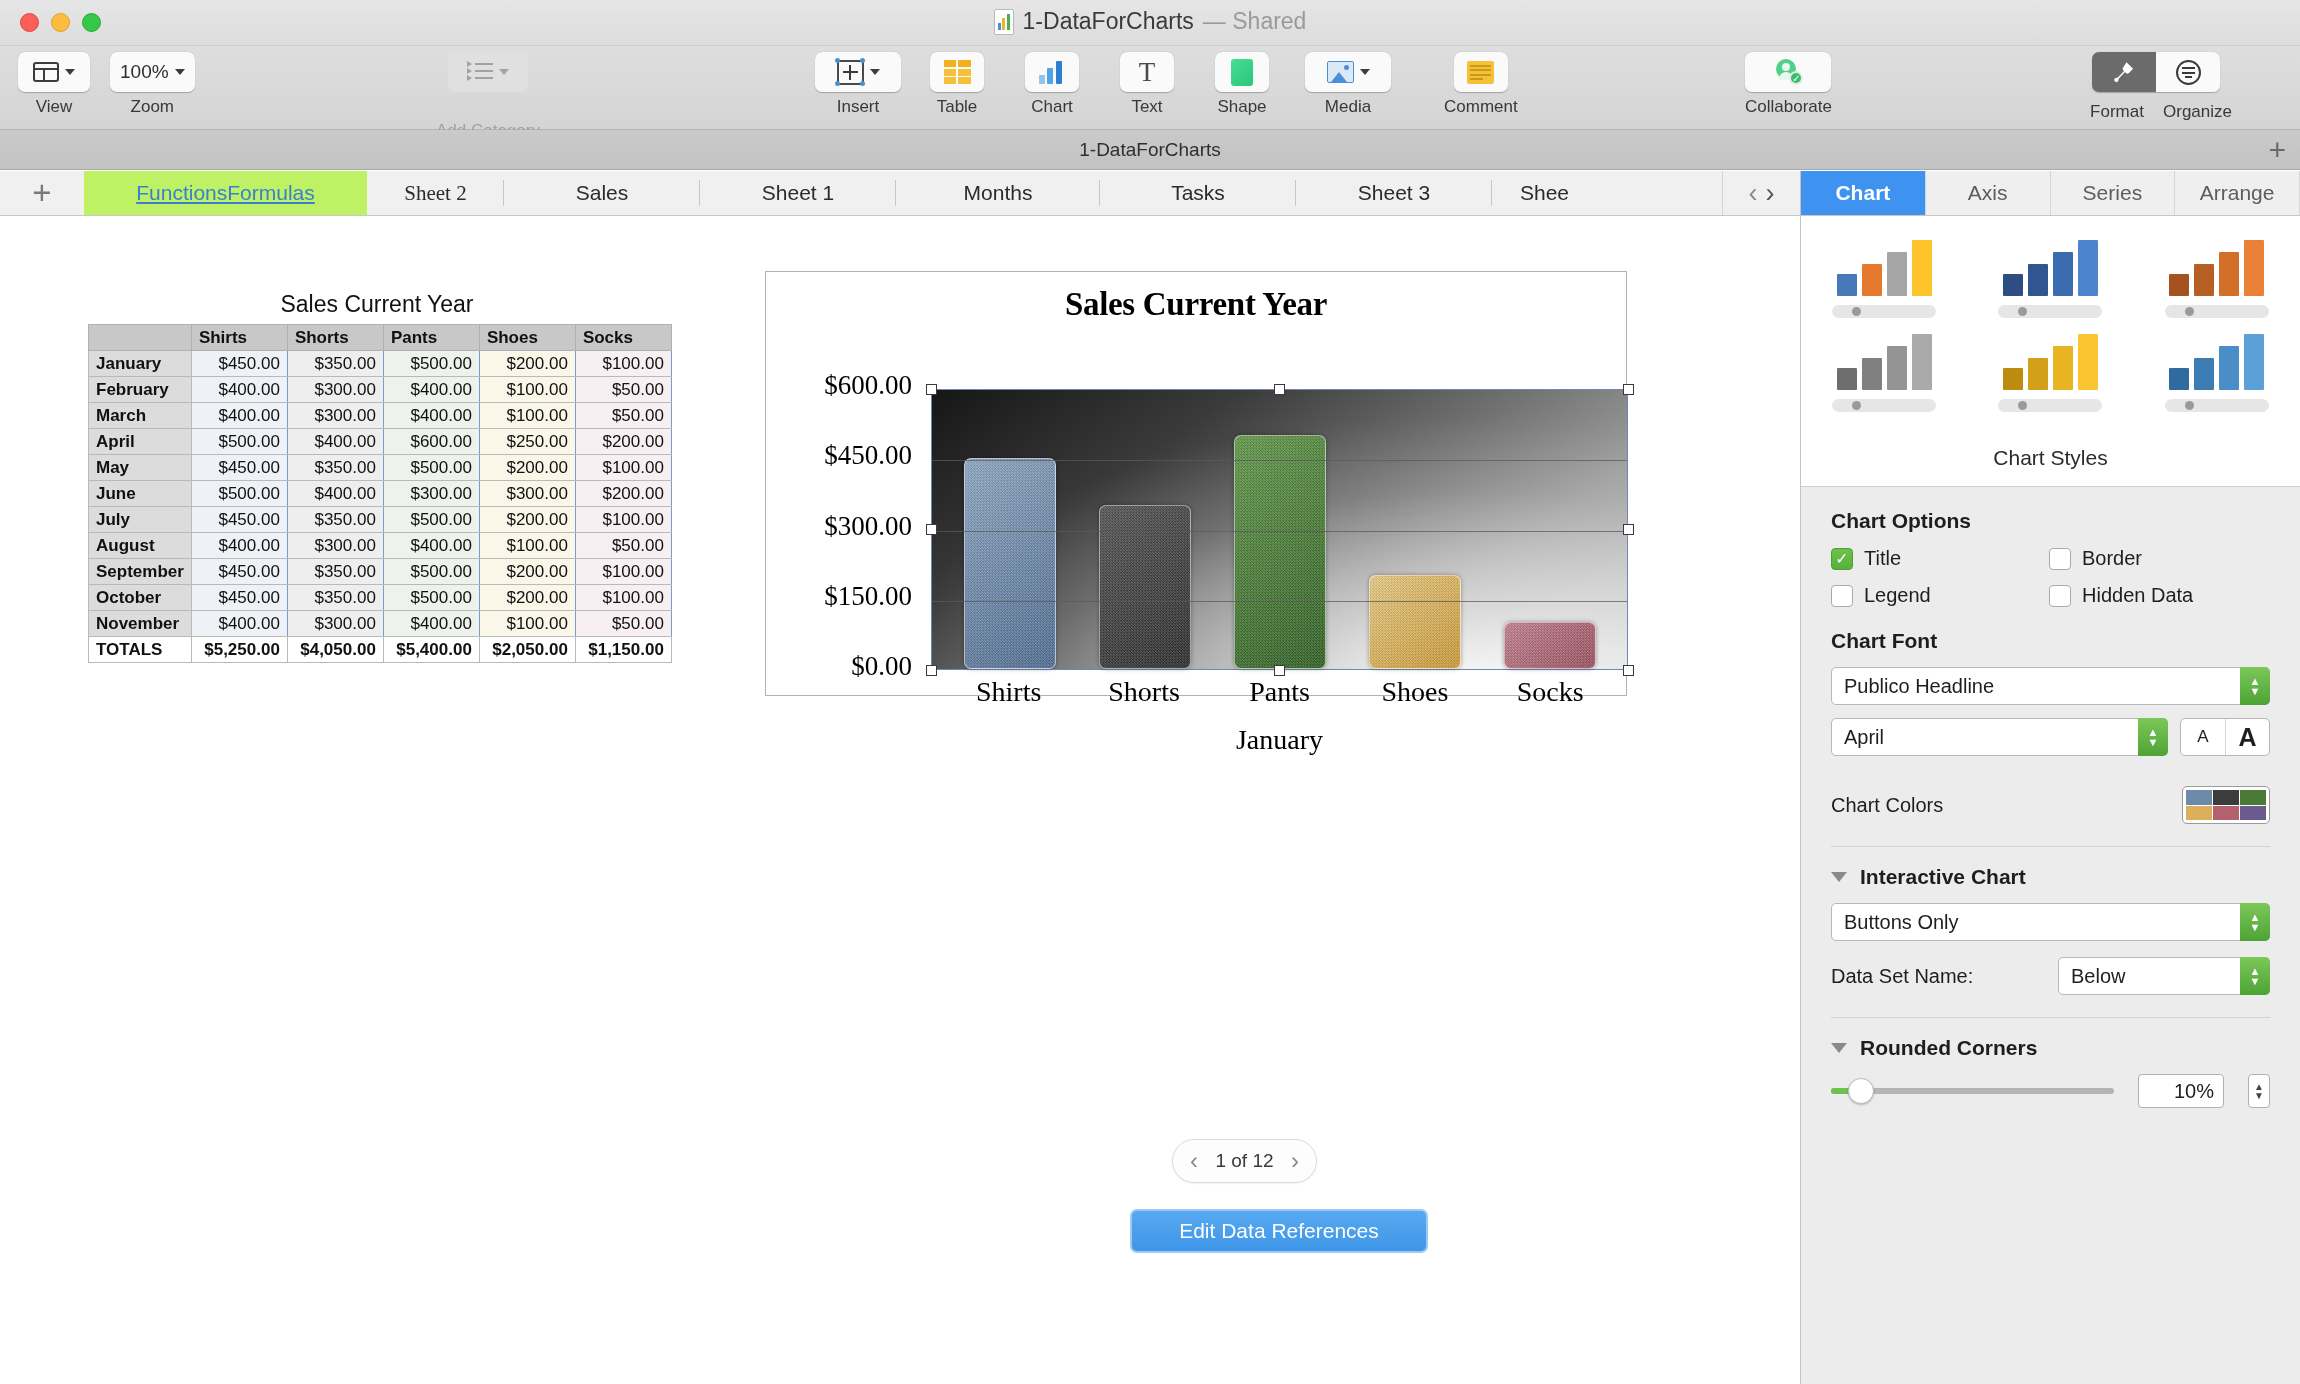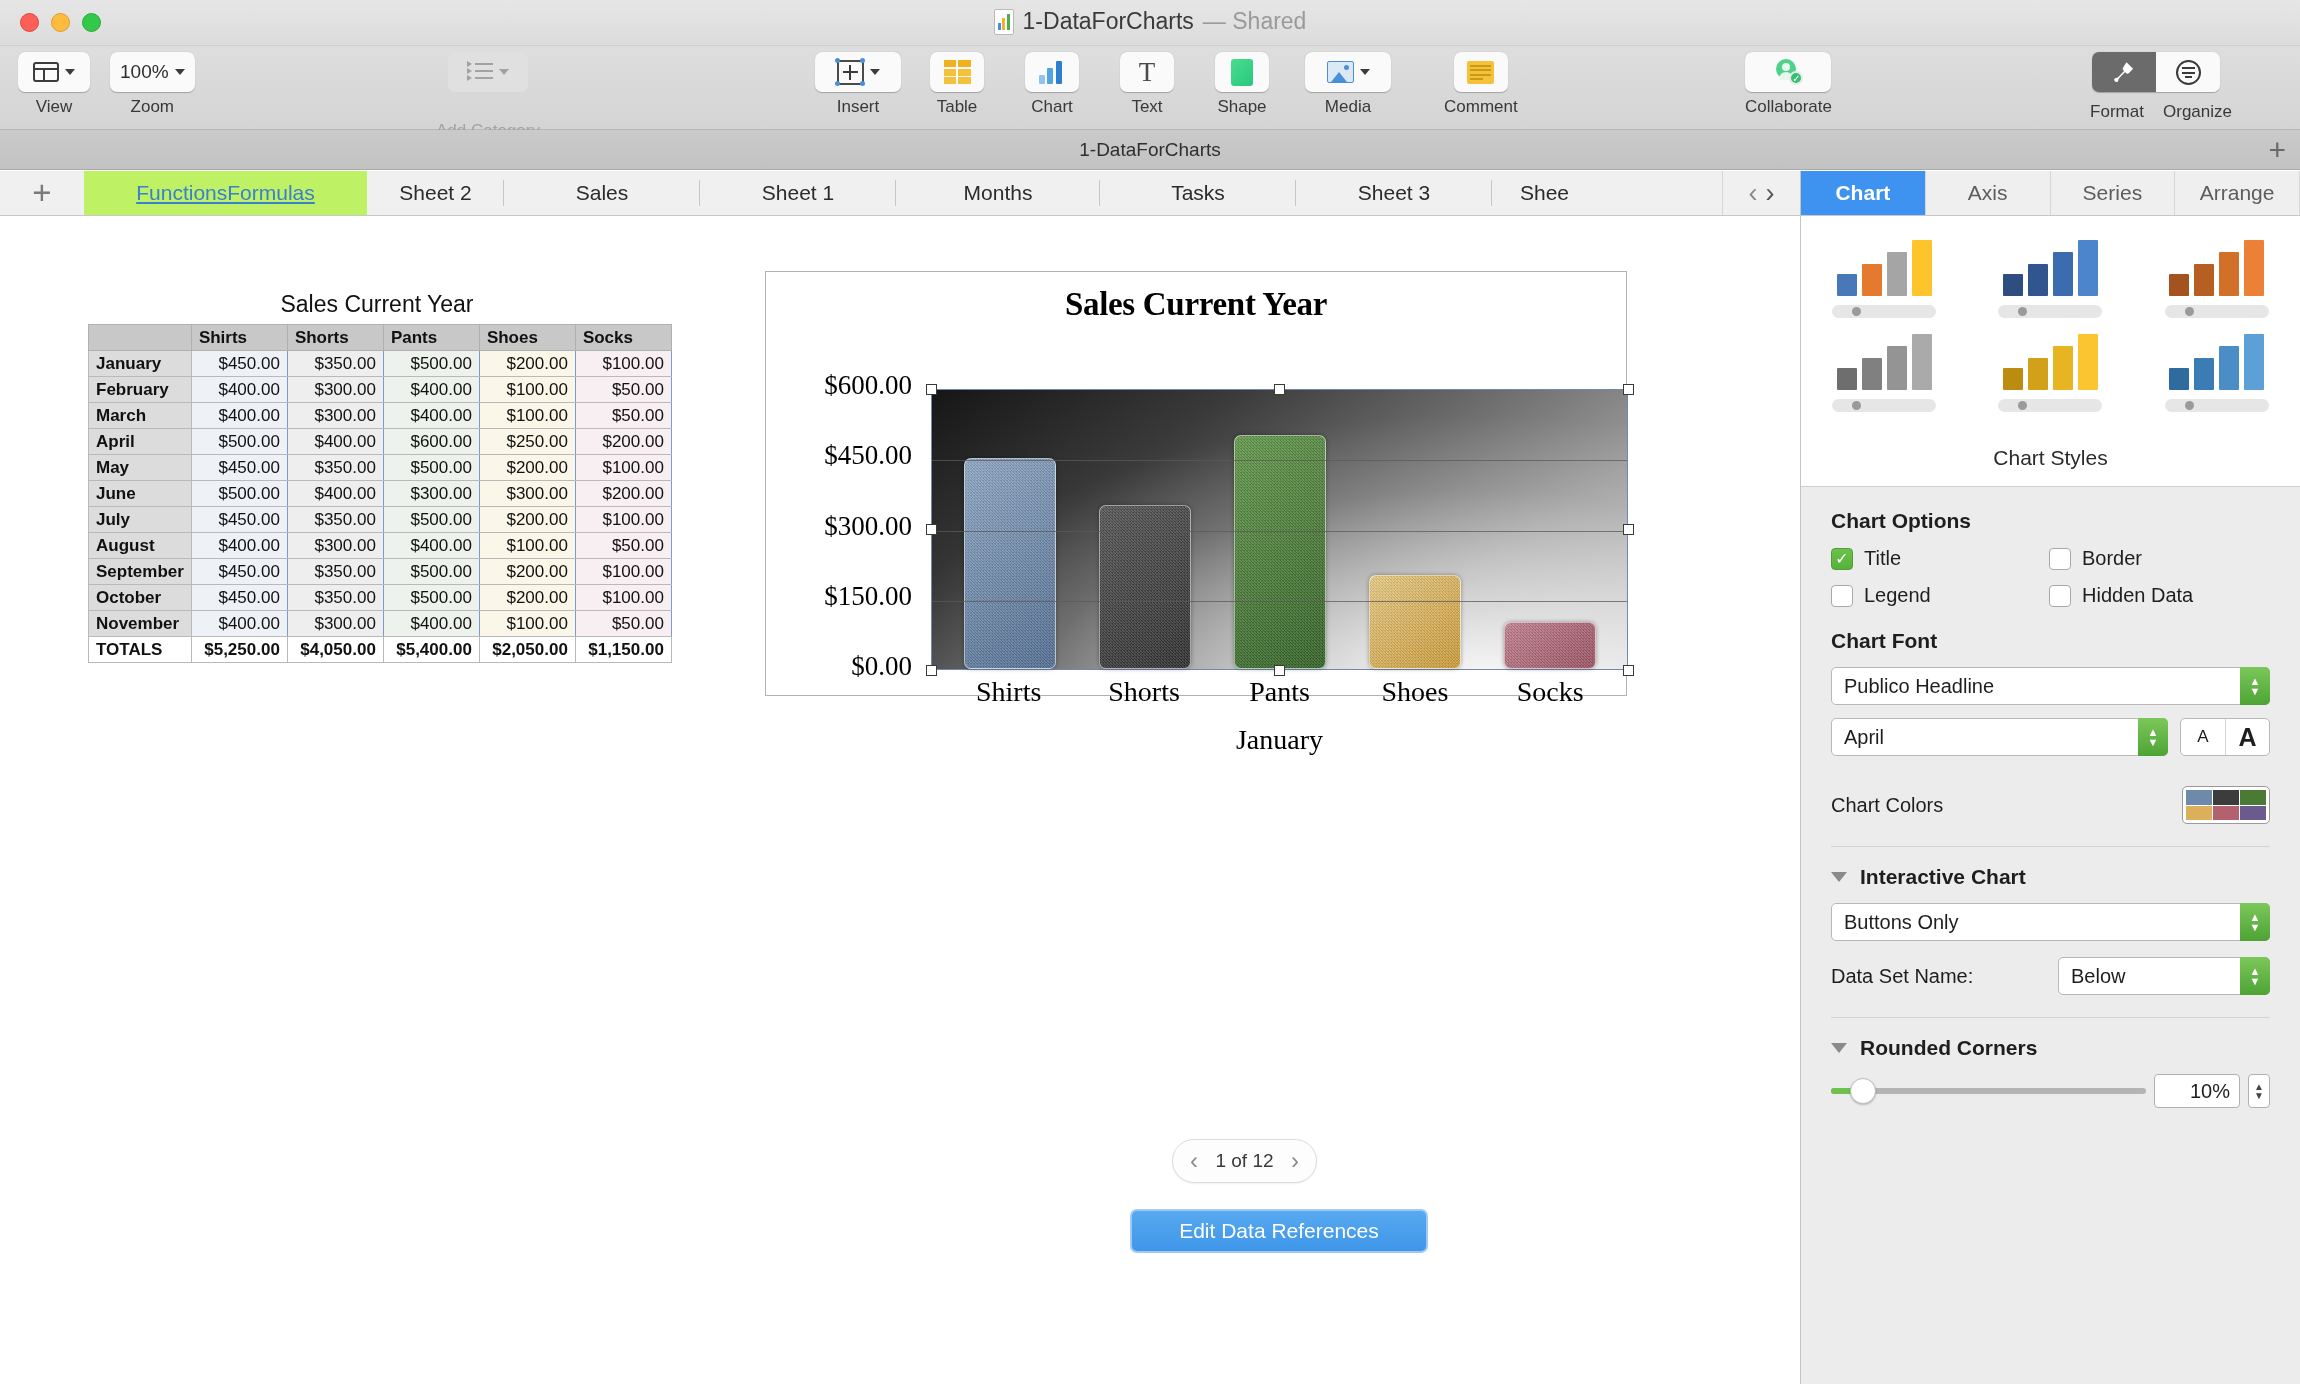--- a/index.html
+++ b/index.html
@@ -407,21 +407,21 @@
     <span>1-DataForCharts</span>
     <span class="plus">+</span>
   </div>
 
   <div class="sheettabs">
     <div class="addsheet">+</div>
     <div id="tabs-host" style="display:flex;flex:1;align-items:stretch;overflow:hidden">
         <div class="stab active" style="width: 283px;">
           <span>FunctionsFormulas</span>
         </div>
-        <div class="stab" style="width: 137px;">
+        <div class="stab" style="width: 137px; font-family: Liberation Serif, serif;">
           <span>Sheet 2</span>
           <span class="sep"></span>
         </div>
         <div class="stab" style="width: 196px;">
           <span>Sales</span>
           <span class="sep"></span>
         </div>
         <div class="stab" style="width: 196px;">
           <span>Sheet 1</span>
           <span class="sep"></span>
@@ -788,21 +788,21 @@
       </div>
     </div>
 
     <div class="divider"></div>
 
     <div class="sect">
       <div class="disclose">
         <span class="tri"></span>
         <span class="secth" style="margin:0">Rounded Corners</span>
       </div>
-      <div style="display:flex;align-items:center;gap:8px">
+      <div style="display:flex;align-items:center;gap:24px">
         <div class="slider">
           <div class="fill"></div>
           <div class="knob"></div>
         </div>
         <div class="numfield">10%</div>
         <div class="tinystep">
             <i>▲</i>
             <i>▼</i>
           </div>
       </div>

